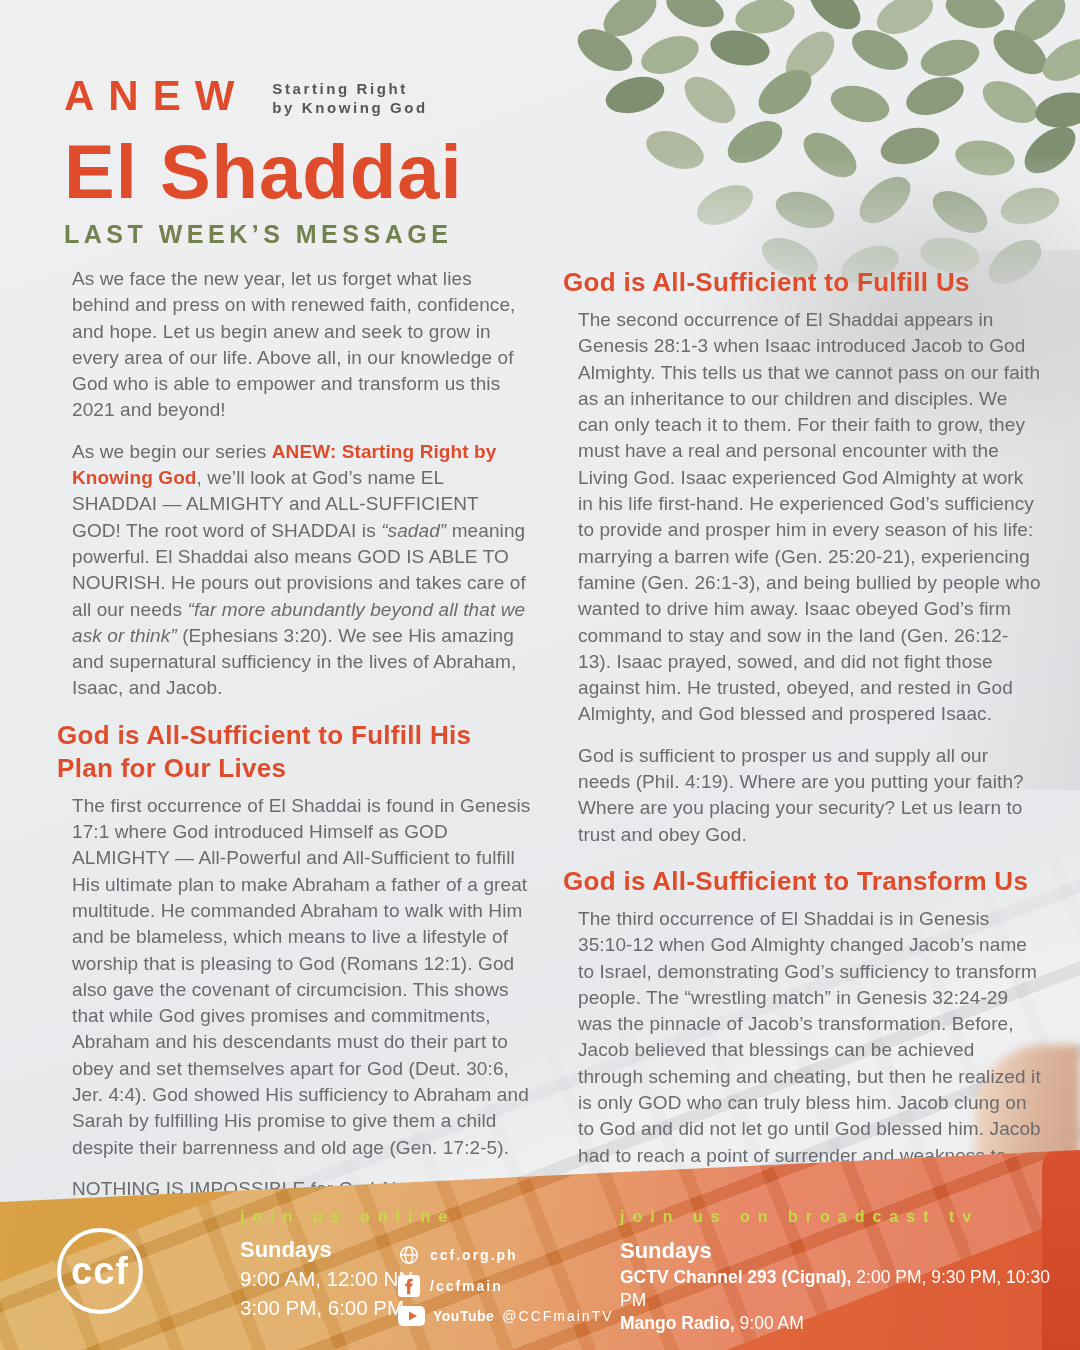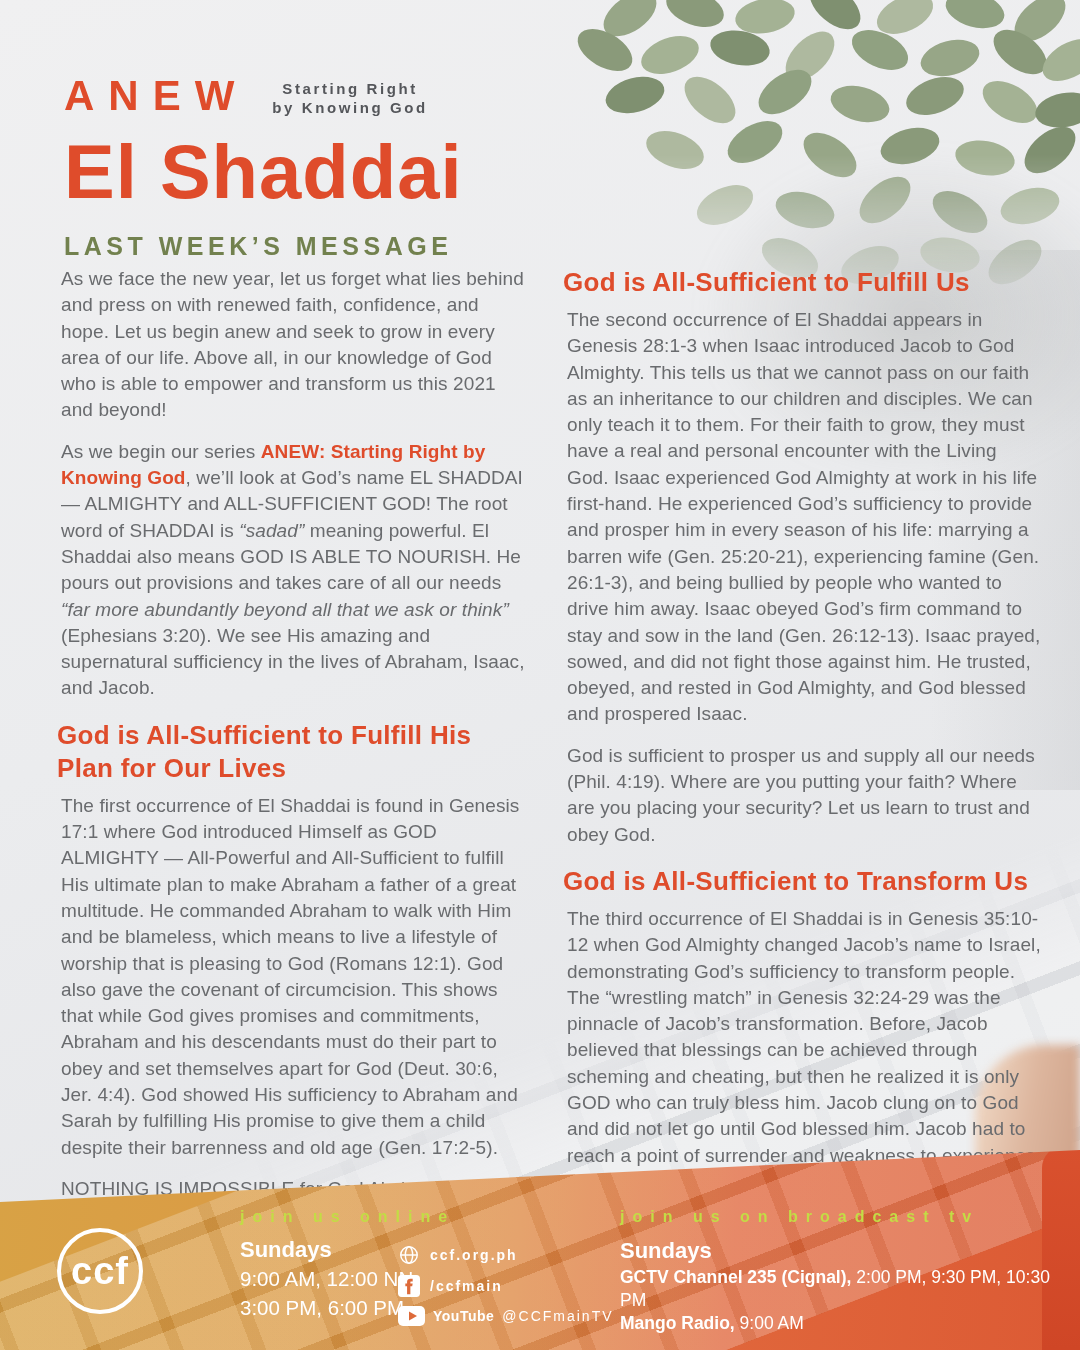--- a/index.html
+++ b/index.html
@@ -23,33 +23,33 @@
           repeating-linear-gradient(90deg,rgba(255,255,255,.28) 0 64px,rgba(188,191,196,.38) 64px 77px);
         -webkit-mask-image:linear-gradient(180deg,transparent 0,#000 120px);
         mask-image:linear-gradient(180deg,transparent 0,#000 120px);
         opacity:.55;}
   .hand{position:absolute;right:0;top:1045px;width:105px;height:170px;z-index:1;
         background:linear-gradient(100deg,#f2dcc9 0%,#ddb69e 50%,#cda087 100%);
         border-radius:70px 0 0 26px;filter:blur(5px);}
 
   
   .header{position:absolute;left:64px;top:74px;z-index:2;}
-  .brand-row{display:flex;align-items:flex-start;text-align:center;}
+  .brand-row{display:flex;align-items:flex-start;}
   .brand{color:var(--accent,#df4c2b);font-weight:bold;font-size:42px;letter-spacing:14px;line-height:44px;}
   .tagline{margin-left:24px;padding-top:5px;color:#54565a;font-weight:bold;font-size:15px;
            letter-spacing:2.6px;line-height:19px;}
   .title{color:var(--accent,#df4c2b);font-weight:bold;font-size:76px;line-height:80px;
          letter-spacing:1px;margin-top:14px;}
-  .subtitle{color:var(--olive,#72814e);font-weight:bold;font-size:25px;letter-spacing:4.5px;margin-top:20px;}
+  .subtitle{color:var(--olive,#72814e);font-weight:bold;font-size:25px;letter-spacing:4.5px;margin-top:8px;}
 
   
   .col{position:absolute;top:266px;z-index:2;}
   .col-left{left:57px;width:474px;}
   .col-right{left:563px;width:478px;}
-  .col p{margin:0 0 15px 4px;font-size:19px;line-height:26.3px;color:var(--ink,#696b6e);letter-spacing:.1px;}
+  .col p{margin:0 0 15px 15px;font-size:19px;line-height:26.3px;color:var(--ink,#696b6e);letter-spacing:.1px;}
   .col h2{margin:17px 0 8px 0;font-size:26px;line-height:33px;color:var(--accent,#df4c2b);
           font-weight:bold;letter-spacing:.3px;}
   .col h2:first-child{margin-top:0;}
   .seg-bold-accent{font-weight:bold;color:var(--accent,#df4c2b);}
   .seg-italic{font-style:italic;}
 
   
   .footer{position:absolute;left:0;top:1146px;width:1080px;height:204px;z-index:3;
         clip-path:polygon(0 56px,100% 4px,100% 100%,0 100%);
         background:linear-gradient(96deg,var(--gold,#d8a245) 0%,#db9a45 30%,
@@ -204,21 +204,21 @@
         </svg>
         <span class="yt-brand">YouTube</span>
         <span class="yt-handle">@CCFmainTV</span>
       </div>
     </div>
 
     <div class="f-block broadcast-block">
       <div class="f-head">join us on broadcast tv</div>
       <div class="f-day">Sundays</div>
       <div class="b-line">
-        <span class="channel">GCTV Channel 235 (Cignal),</span><span> 2:00 PM, 9:30 PM, 10:30 PM</span>
+        <span class="channel">GCTV Channel 293 (Cignal),</span><span> 2:00 PM, 9:30 PM, 10:30 PM</span>
       </div>
       <div class="b-line">
         <span class="channel">Mango Radio,</span><span> 9:00 AM</span>
       </div>
     </div>
   </div>
 
 </div>
 
 </body></html>

